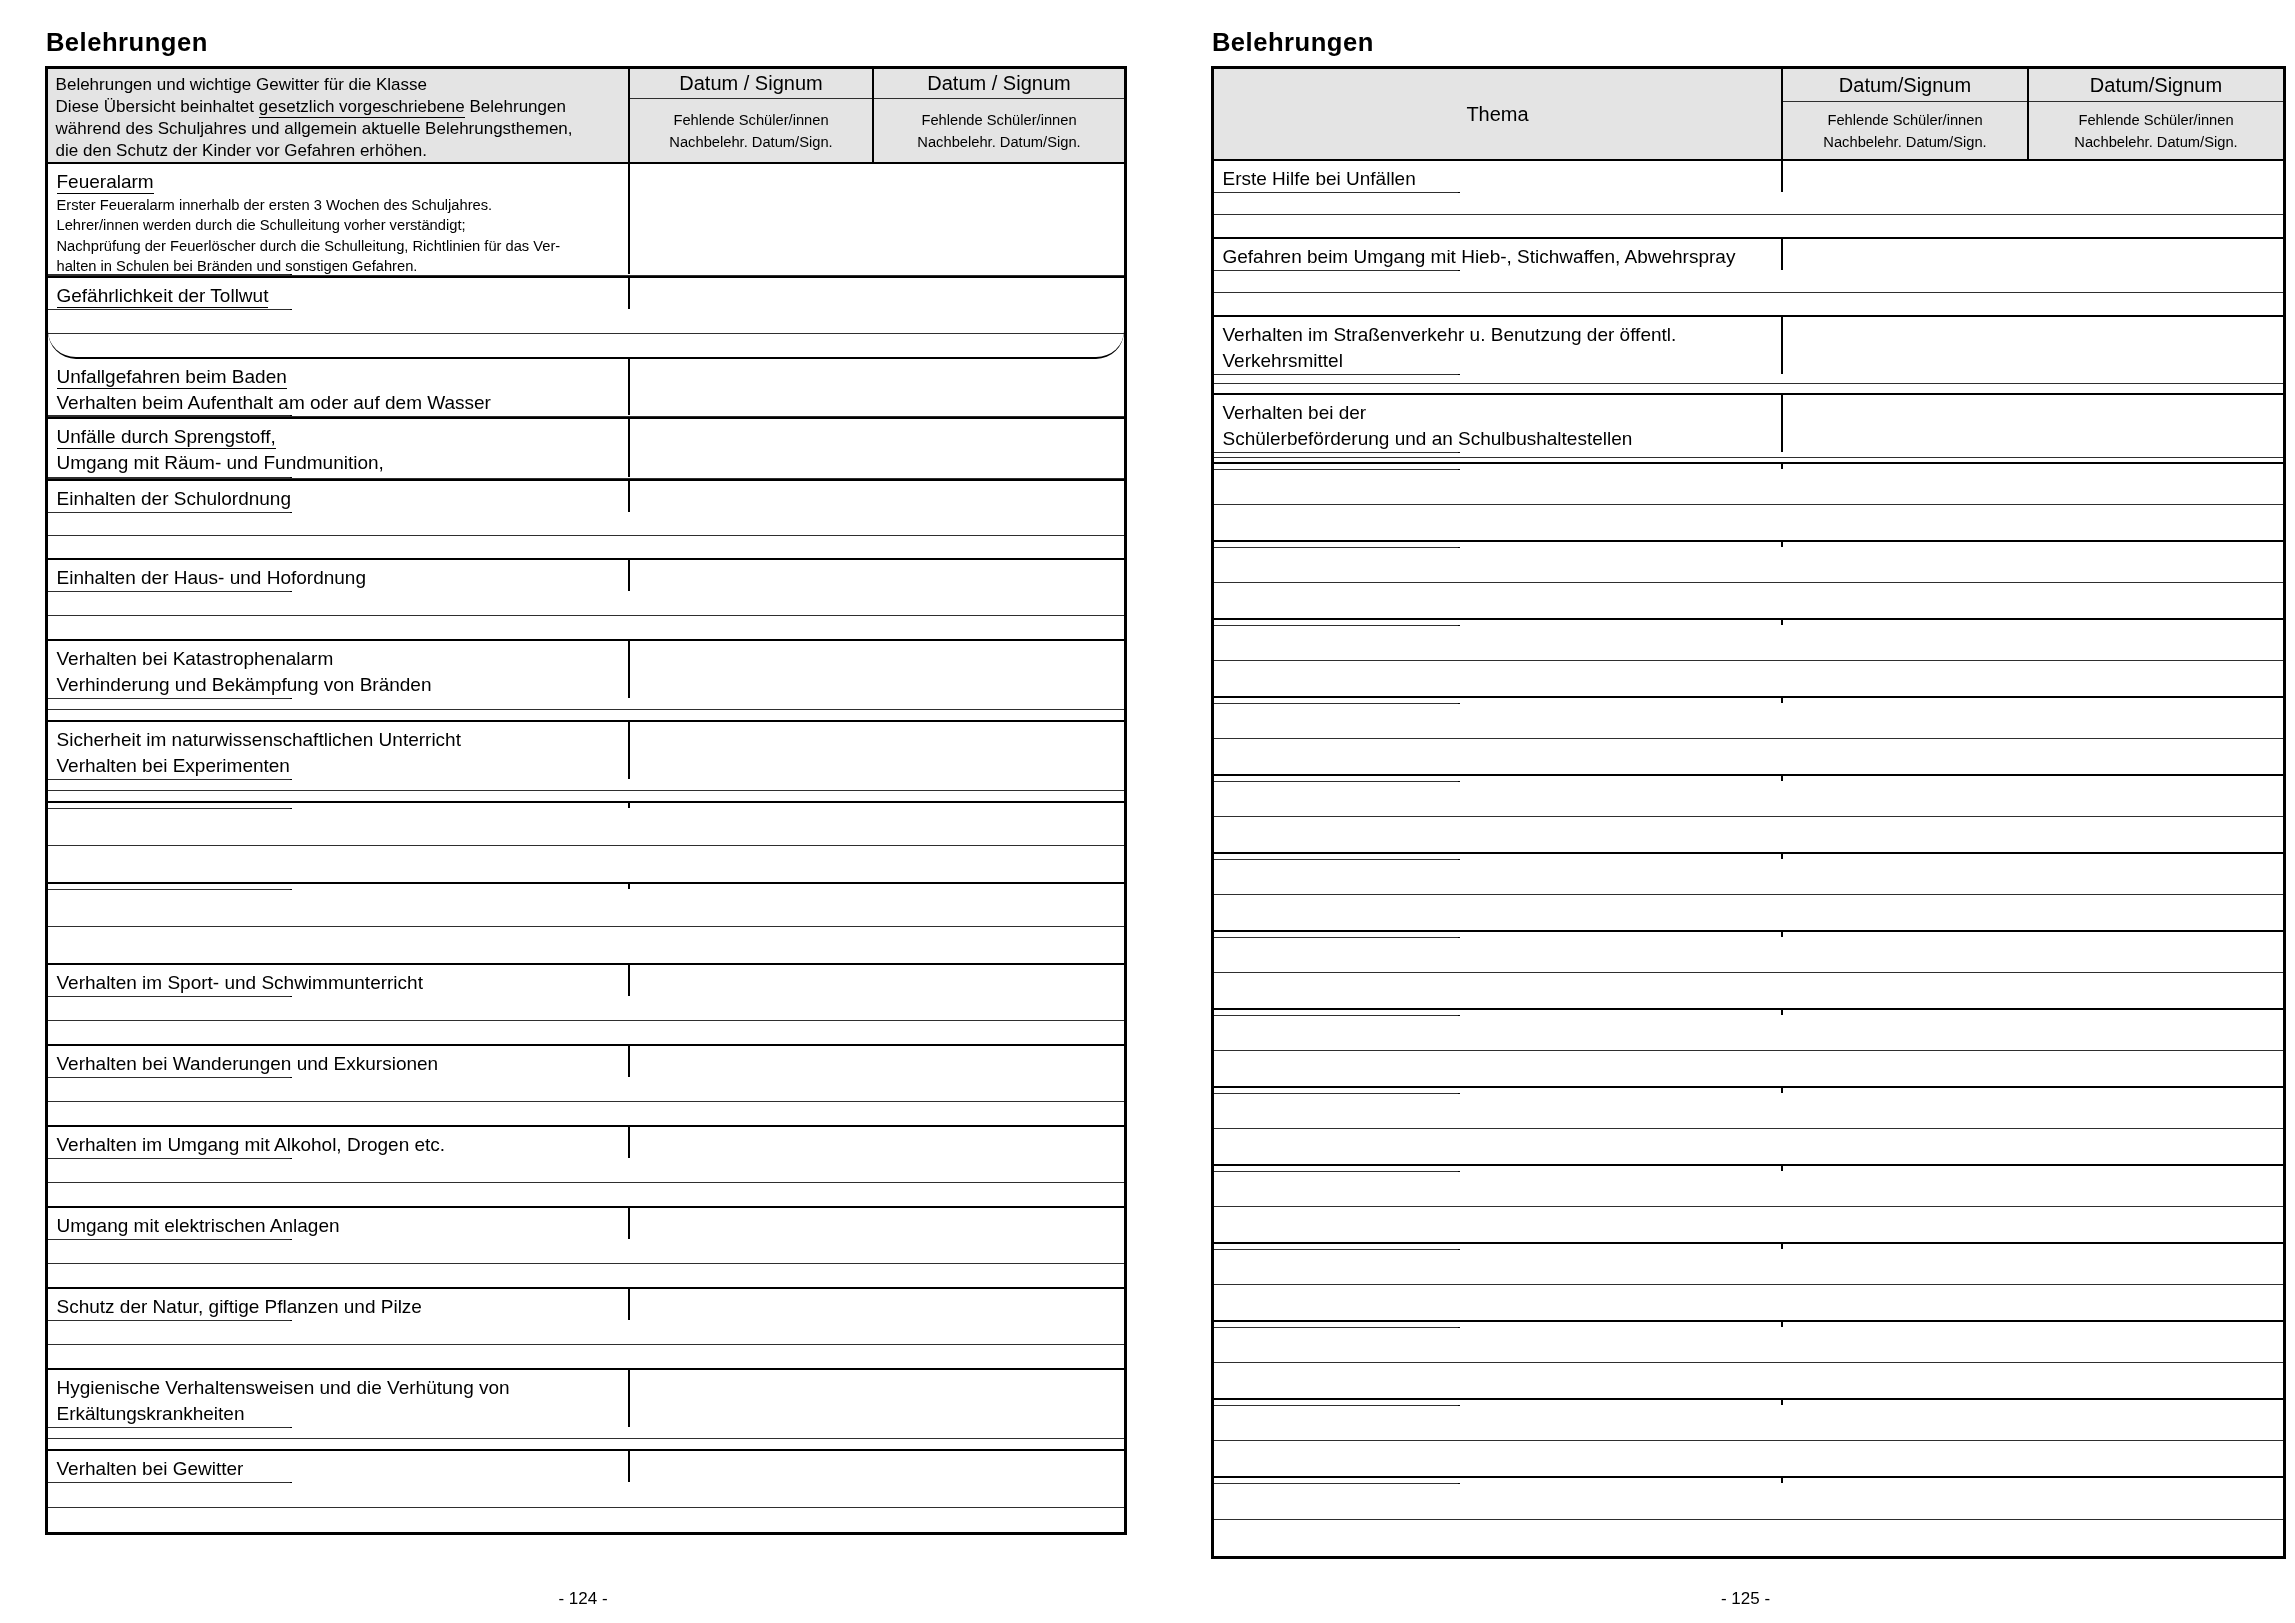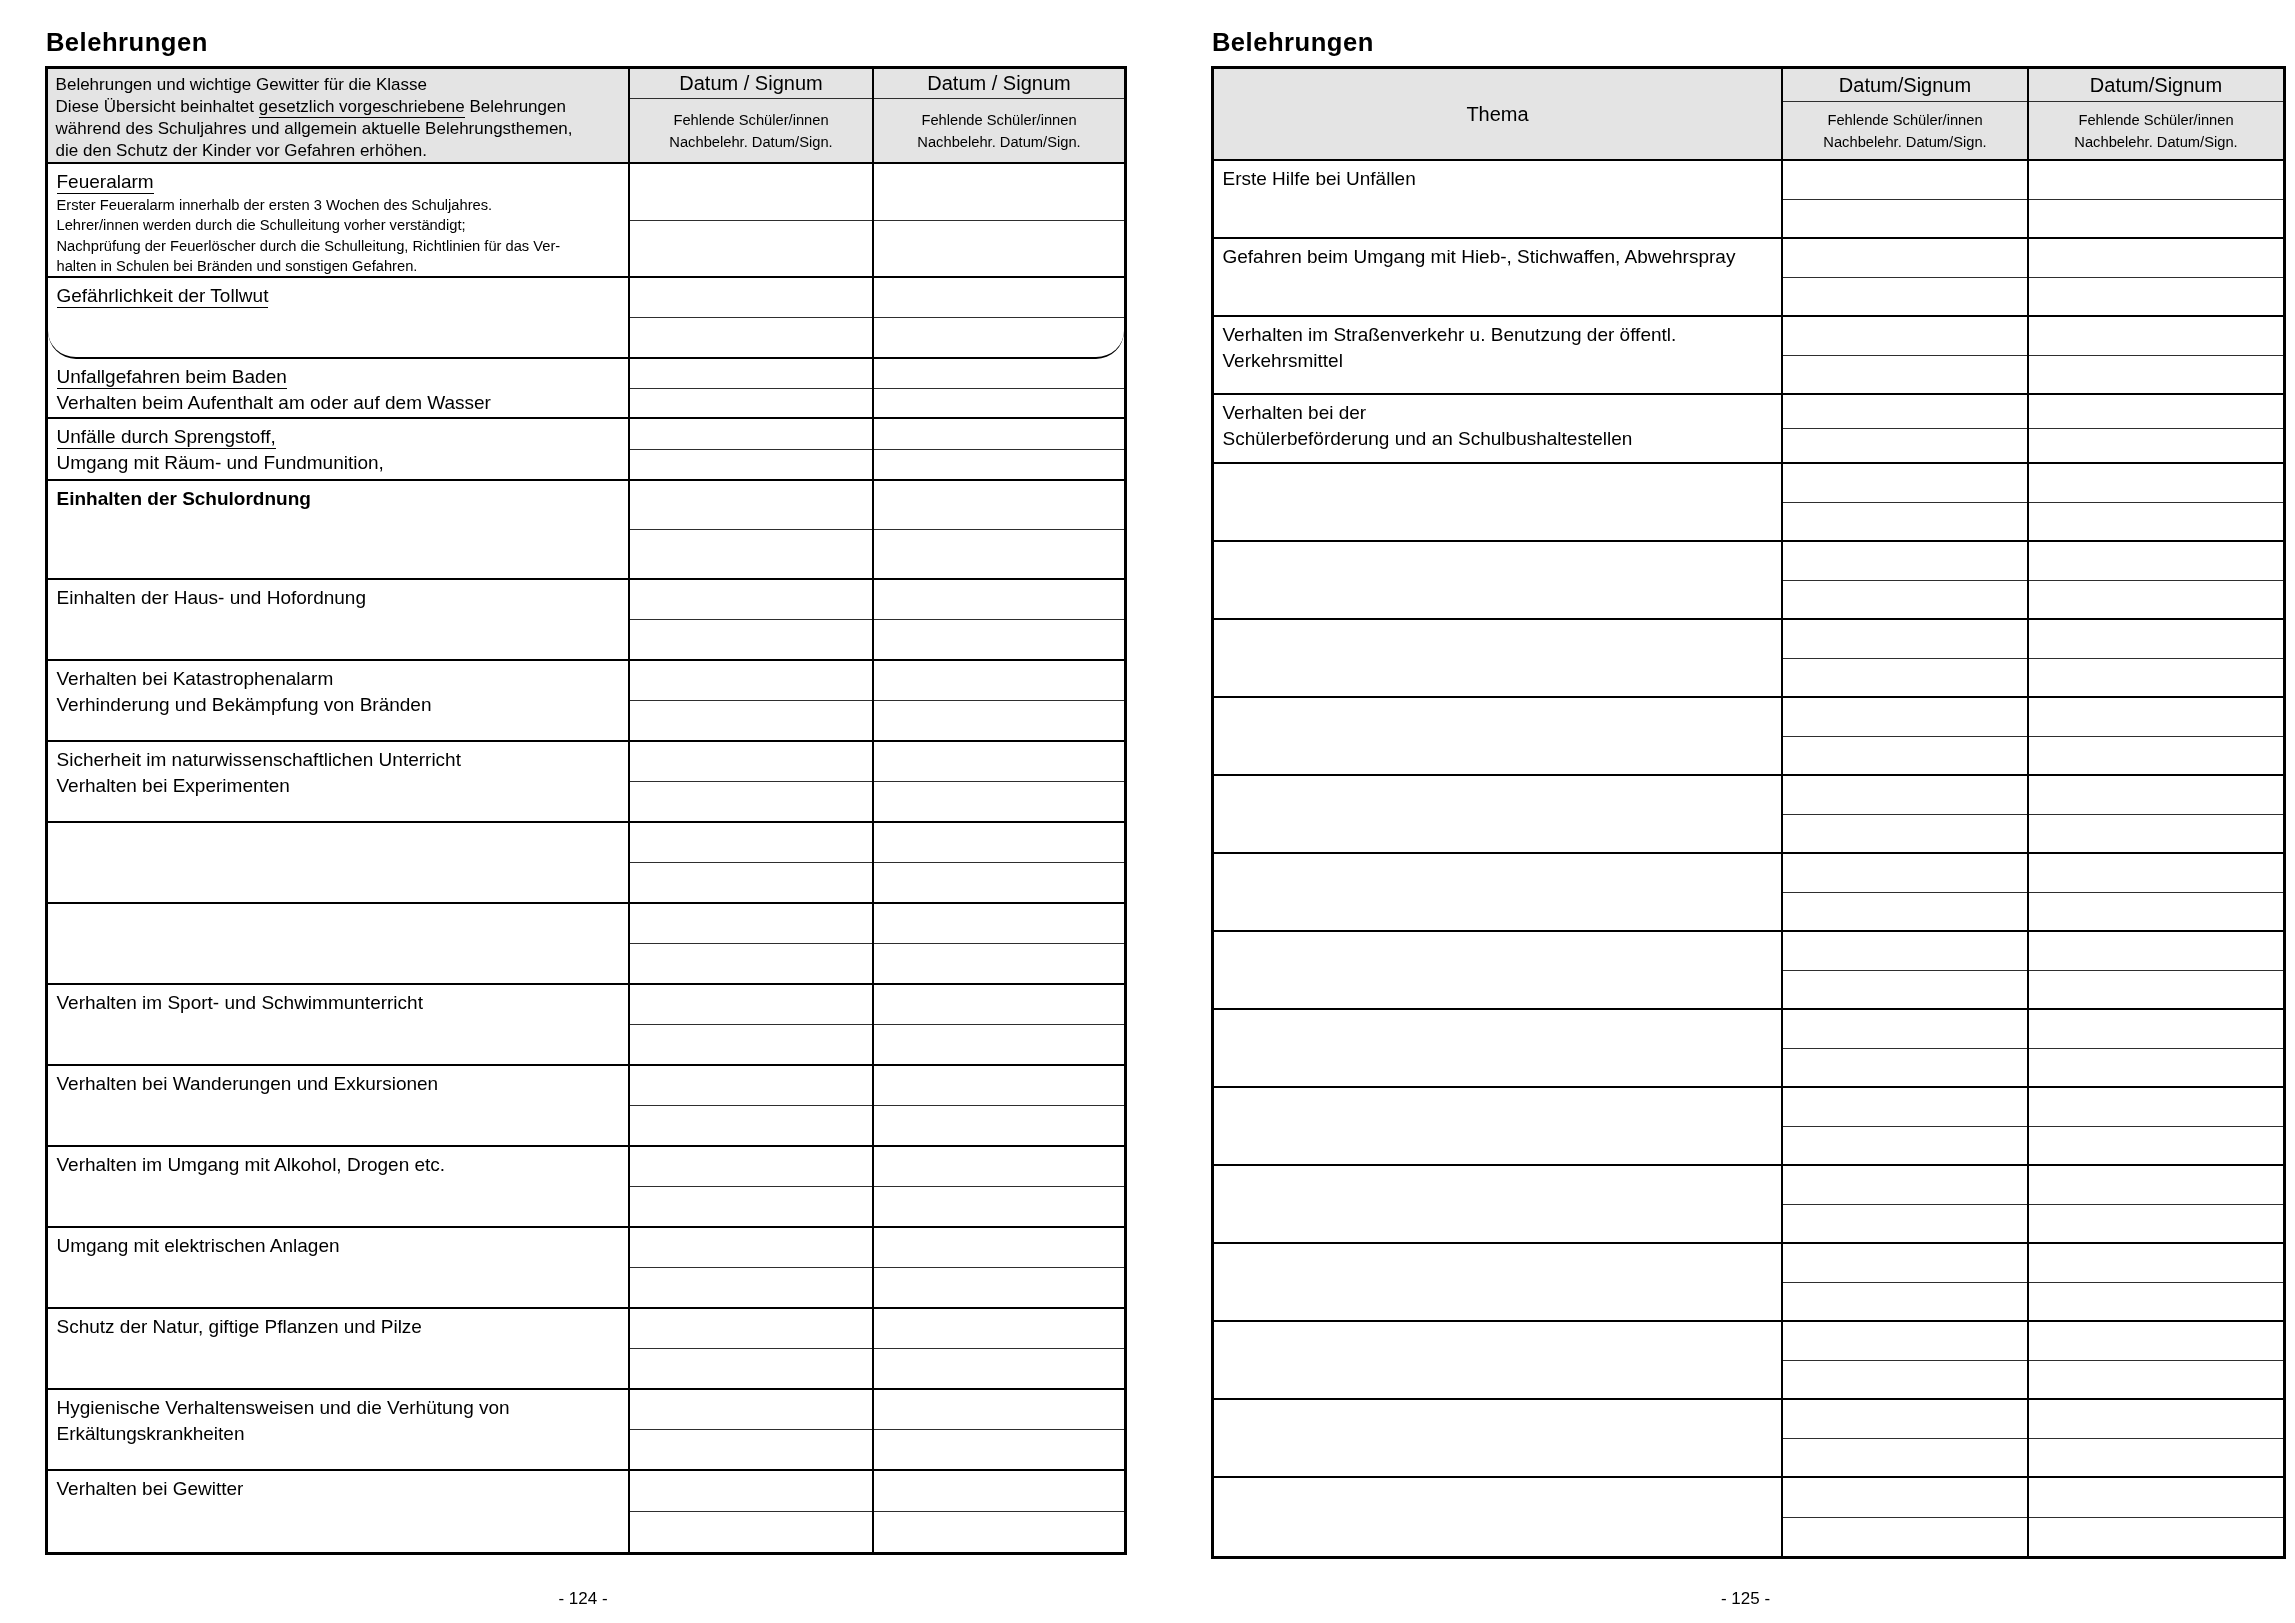--- a/index.html
+++ b/index.html
@@ -23,21 +23,21 @@
   .head-desc{padding:4.7px 7.6px 0 7.6px;}
   .head-desc .line{font-size:17px;line-height:22px;white-space:nowrap;}
   .head-thema{display:flex;align-items:center;justify-content:center;}
   .thema{font-size:20px;}
   .head-date{display:flex;flex-direction:column;}
   .dt{border-bottom:0.9px solid #2e2e2e;text-align:center;font-size:20px;display:flex;align-items:center;justify-content:center;box-sizing:border-box;}
   .p1 .dt{height:30px;}
   .p2 .dt{height:33px;}
   .ds{flex:1;display:flex;flex-direction:column;justify-content:center;text-align:center;font-size:14.7px;line-height:22px;}
   
-  .row{display:flex;border-bottom:2.4px solid #000;box-sizing:border-box;}
+  .row{display:flex;border-bottom:2.4px solid #000;box-sizing:border-box;flex-direction:column;}
   .row:last-child{border-bottom:none;}
   .t-cell{padding:4.7px 7.6px 0 8.5px;overflow:hidden;}
   .t-cell .line{font-size:19px;line-height:26px;}
   .t-cell .note{font-size:14.7px;line-height:20.4px;}
   .u{border-bottom:1.4px solid #000;padding-bottom:0.9px;}
   .d-cell{display:flex;flex-direction:column;}
   .half{flex:1;}
   .half.top{border-bottom:0.9px solid #2e2e2e;box-sizing:border-box;}
   .pagenum{position:absolute;top:1560px;left:0;width:100%;text-align:center;font-size:17px;}
 </style>
@@ -126,21 +126,21 @@
             </div>
             <div class="cell c-date1 d-cell">
               <div class="half top"></div>
               <div class="half"></div>
             </div>
             <div class="cell c-date2 d-cell">
               <div class="half top"></div>
               <div class="half"></div>
             </div>
           </div>
-          <div class="row" style="height: 99px; font-weight: bold;">
+          <div class="row" style="height: 79px;">
             <div class="cell c-topic t-cell">
               <div class="line"><span>Einhalten der Schulordnung</span></div>
             </div>
             <div class="cell c-date1 d-cell">
               <div class="half top"></div>
               <div class="half"></div>
             </div>
             <div class="cell c-date2 d-cell">
               <div class="half top"></div>
               <div class="half"></div>

